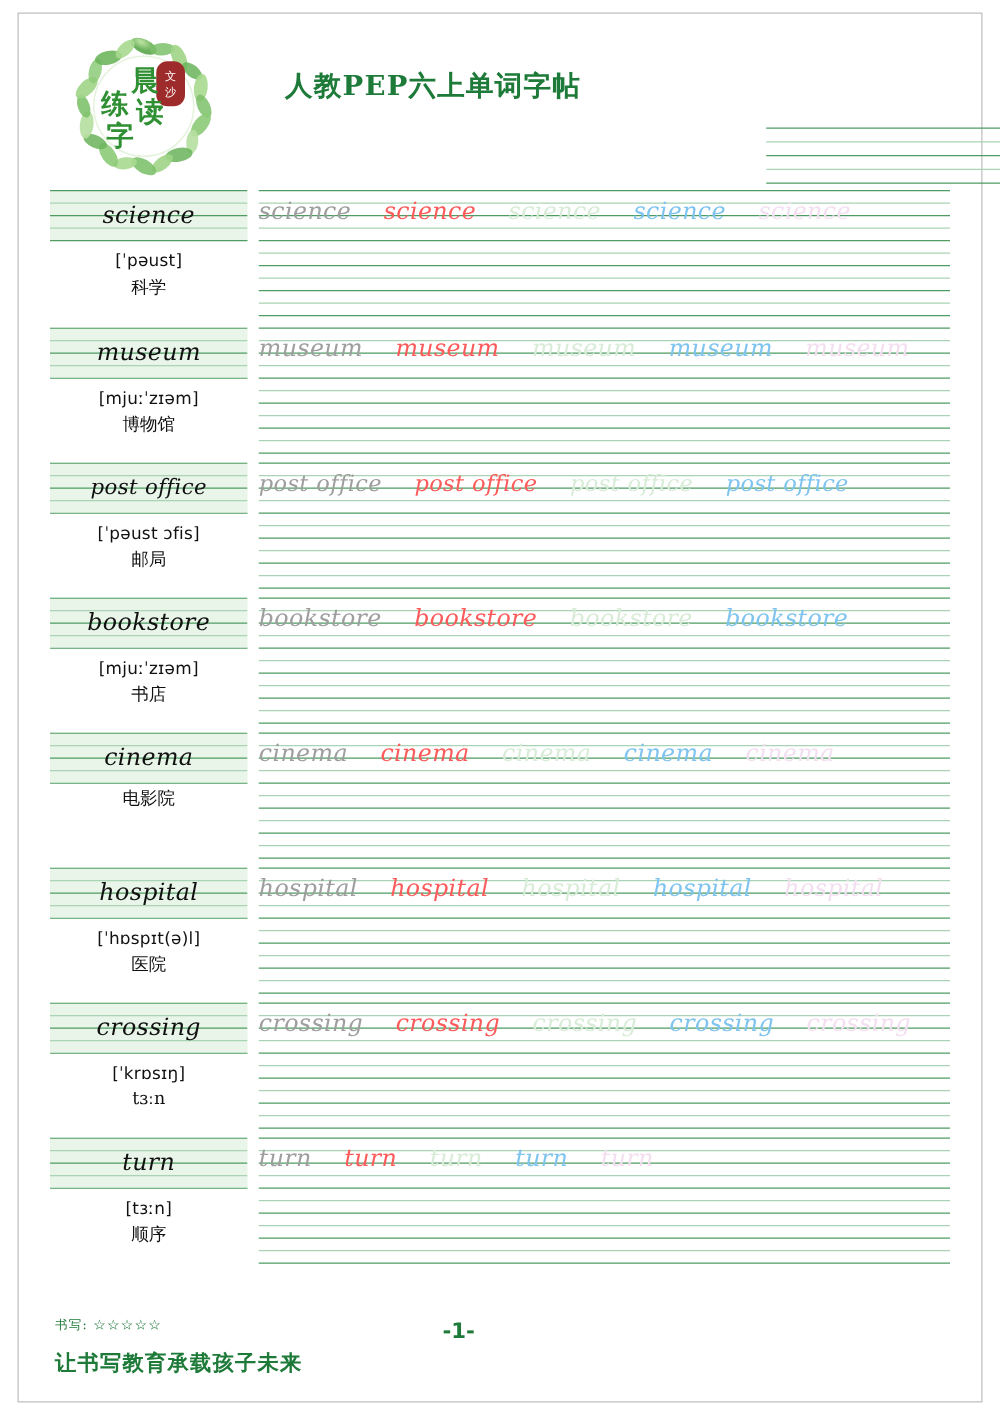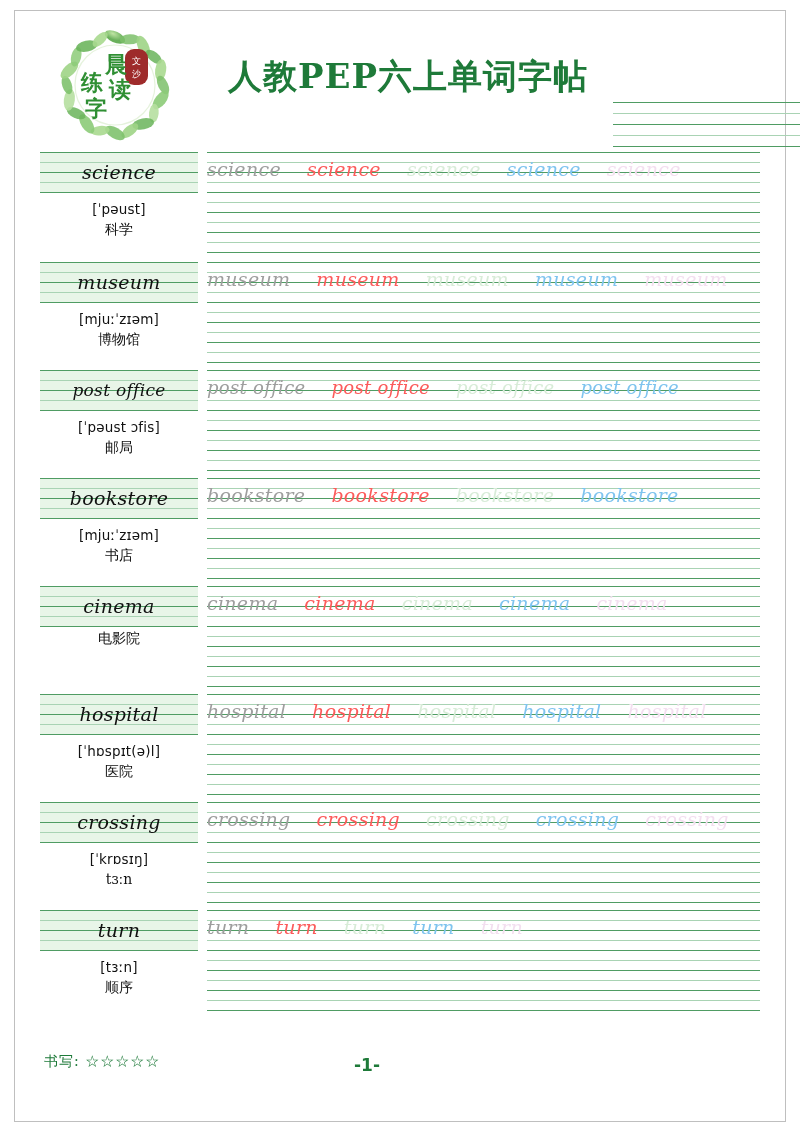--- a/index.html
+++ b/index.html
@@ -13,21 +13,21 @@
   .page-border{position:absolute;left:14px;top:10px;width:772px;height:1112px;
         border:1px solid #bfbfbf;box-sizing:border-box;pointer-events:none;}
 
   
   .header{position:absolute;left:40px;top:18px;width:720px;height:132px;}
   .logo{position:absolute;left:14px;top:6px;width:122px;height:122px;}
   .logo svg{display:block;width:122px;height:122px;}
 
   .title{position:absolute;left:188px;top:36px;
          font-family:"DejaVu Serif","Liberation Serif",serif;
-         font-weight:bold;font-size:34px;letter-spacing:1px;
+         font-weight:bold;font-size:22px;letter-spacing:1px;
          color:#1e7a39;white-space:nowrap;}
 
   .meta{position:absolute;left:285px;top:110px;
         font-family:"DejaVu Sans Mono","Liberation Mono",monospace;
         font-size:14.5px;color:#1e7a39;white-space:nowrap;letter-spacing:0px;}
   .meta .blank{border-bottom:1.6px solid #1e7a39;display:inline-block;}
   .b1{width:44px;}
   .b2{width:46px;}
 
   .name-lines{position:absolute;left:573px;top:84px;width:187px;height:48px;}
@@ -65,21 +65,21 @@
   .pr-light{border-top:1.1px solid #a9d3b4;}
   .traceband{position:absolute;left:0;width:553px;height:30px;
              display:flex;align-items:center;gap:0px;pointer-events:none;}
   .trace{font-family:"DejaVu Serif","Liberation Serif",serif;
          font-style:italic;font-size:19px;white-space:nowrap;
          margin-right:26px;letter-spacing:0.3px;}
   .trace.small{font-size:18px;}
 
   
   .footer{position:absolute;left:44px;top:1053px;width:716px;height:60px;}
-  .fwrite{position:absolute;left:0;top:0;font-size:14px;color:#1e7a39;
+  .fwrite{position:absolute;left:0;top:0;font-size:10px;color:#1e7a39;
           font-family:"DejaVu Serif","Liberation Serif",serif;letter-spacing:1px;}
   .fslogan{position:absolute;left:0;top:26px;font-size:17px;color:#1e7a39;
            font-family:"DejaVu Serif","Liberation Serif",serif;
            font-weight:bold;letter-spacing:1px;}
   .pageno{position:absolute;left:310px;top:2px;font-size:17px;color:#1e7a39;
           font-weight:bold;font-family:"DejaVu Sans","Liberation Sans",sans-serif;}
   .watermark{position:absolute;left:504px;top:1052px;font-size:36px;
              color:#b0b0b0;font-family:"Liberation Sans","DejaVu Sans",sans-serif;
              letter-spacing:0px;white-space:nowrap;}
 </style>
@@ -476,15 +476,16 @@
         </div>
       </div>
     </div>
 
   <div class="footer">
     <div class="fwrite">
       <span>书写:</span>
       <span>☆☆☆☆☆</span>
     </div>
     <div class="pageno">-1-</div>
+    <div class="fslogan">让书写教育承载孩子未来</div>
   </div>
 
 </div>
 
 </body></html>

